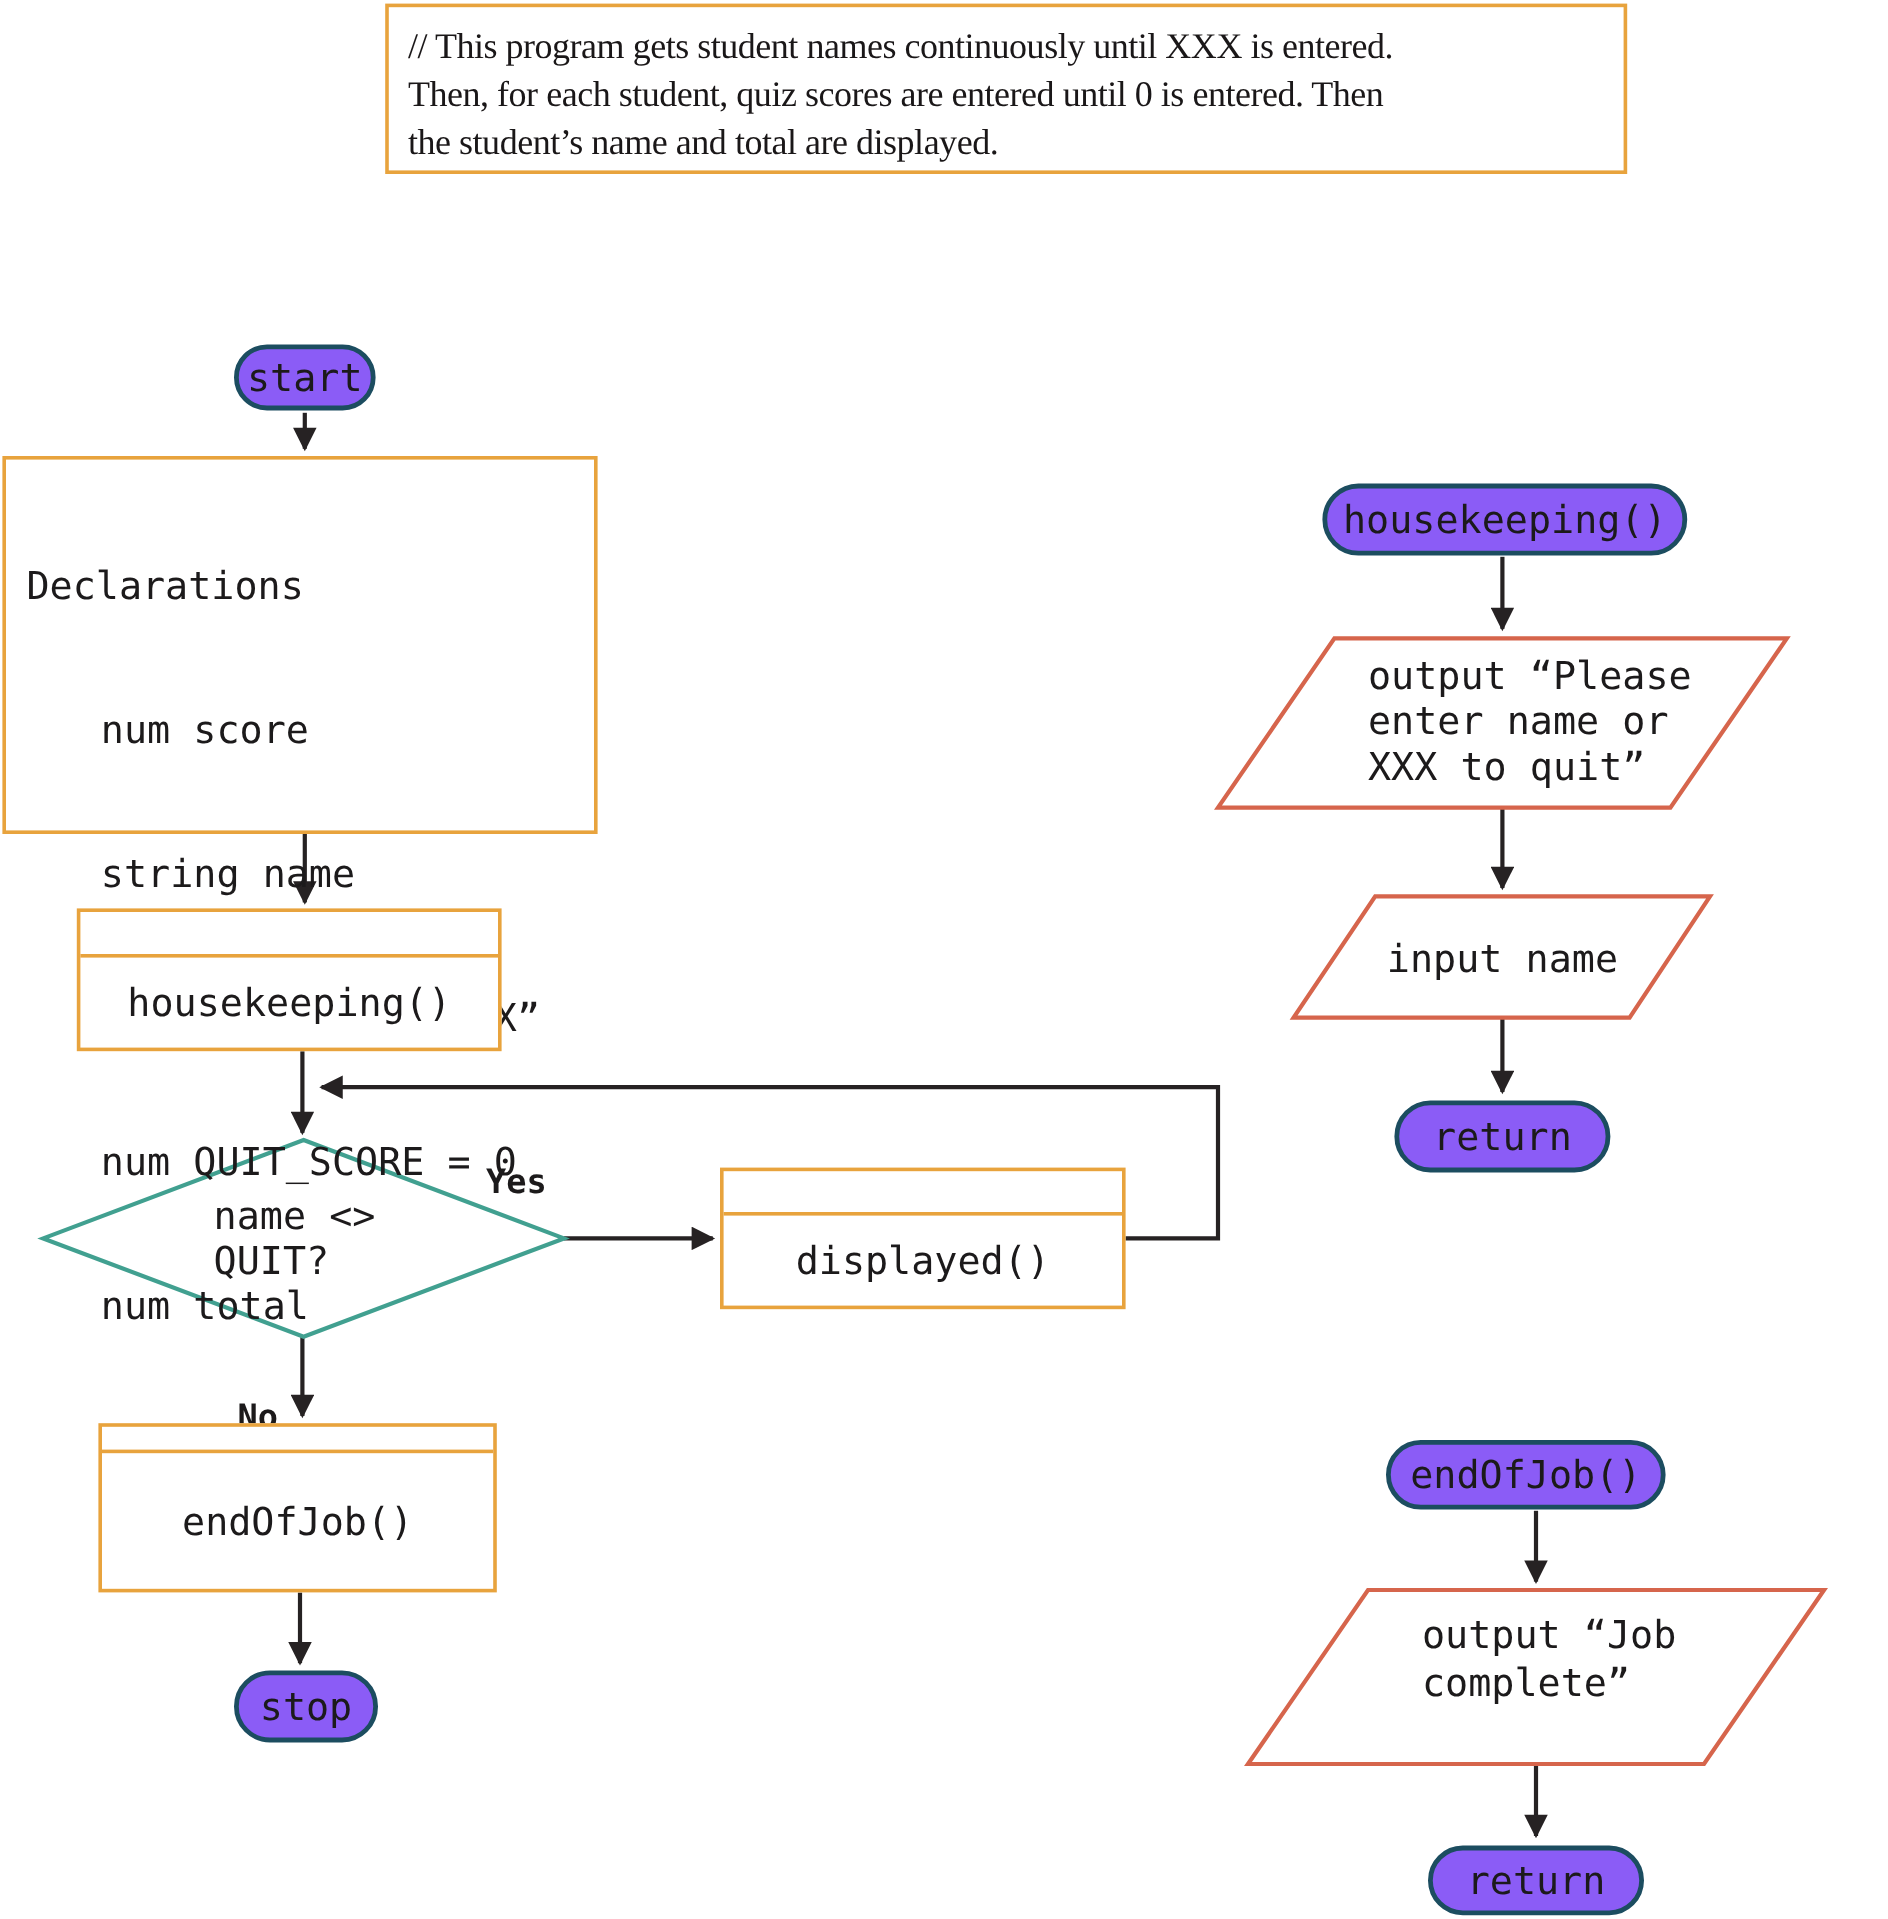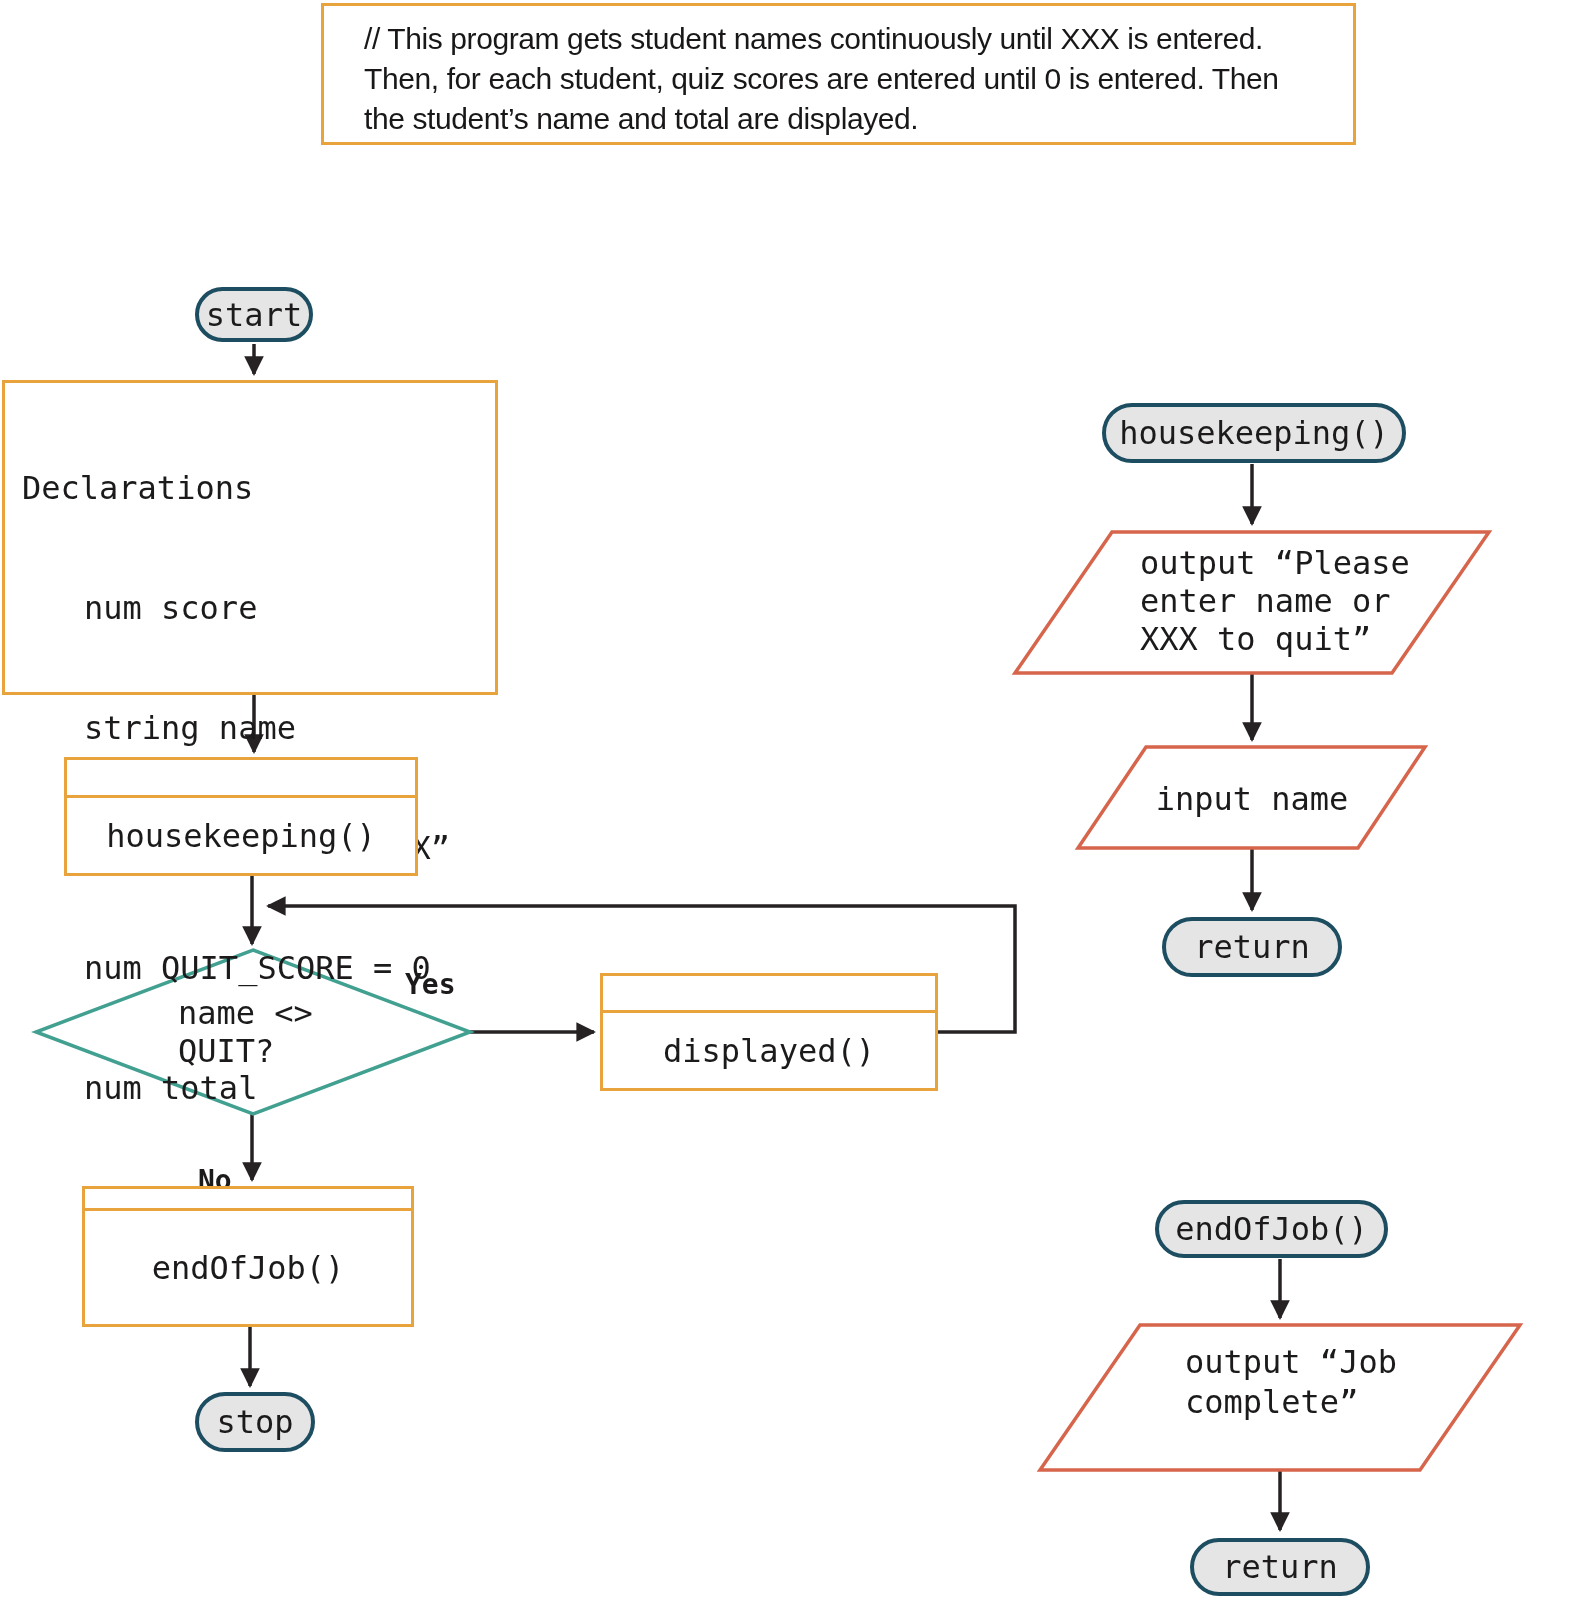--- a/index.html
+++ b/index.html
@@ -12,37 +12,37 @@
     overflow:hidden;
   }
   svg.layer{position:absolute;left:0;top:0;}
   .mono{font-family:"DejaVu Sans Mono", monospace;}
   .abs{position:absolute;}
 
   
   .comment-box{
     left:321px;top:3px;width:1035px;height:142px;
     border:3px solid #E8A33D;box-sizing:border-box;
-    padding:13px 18px 0 40px;
-    font-family:Liberation Sans, sans-serif;
+    padding:13px 18px 0 16px;
+    font-family:Liberation Serif, serif;
     font-size:30px;line-height:40px;letter-spacing:-0.4px;
     color:#1a1718;background:#fff;
   }
 
   
   .box{
     border:3px solid #E8A33D;box-sizing:border-box;background:#fff;
   }
   .stripe{position:absolute;left:0;right:0;height:0;border-top:3px solid #E8A33D;}
   .box-label{position:absolute;left:0;right:0;bottom:0;display:flex;align-items:center;justify-content:center;
     font-size:32px;}
 
   
   .pill{
-    border:4px solid #1C4D60;border-radius:40px;box-sizing:border-box;background:#e5e5e5;
+    border:4px solid #1C4D60;border-radius:40px;box-sizing:border-box;background:#8b5cf6;
     display:flex;align-items:center;justify-content:center;
     font-size:32px;color:#1c1a1b;
   }
 
   .decl-text{left:22px;top:388px;font-size:32px;line-height:40px;white-space:pre;}
   .decl-line.ind{padding-left:62px;}
 
   .diamond-text{left:178px;top:994px;font-size:32px;line-height:38px;}
   .branch-label{font-size:28px;font-weight:bold;}
   .io-text{font-size:32px;}

